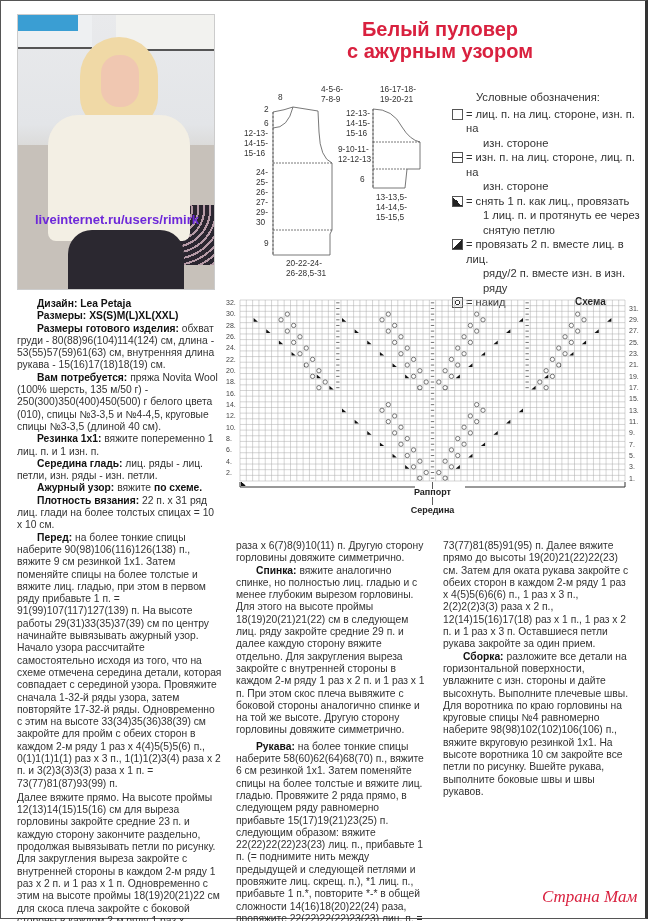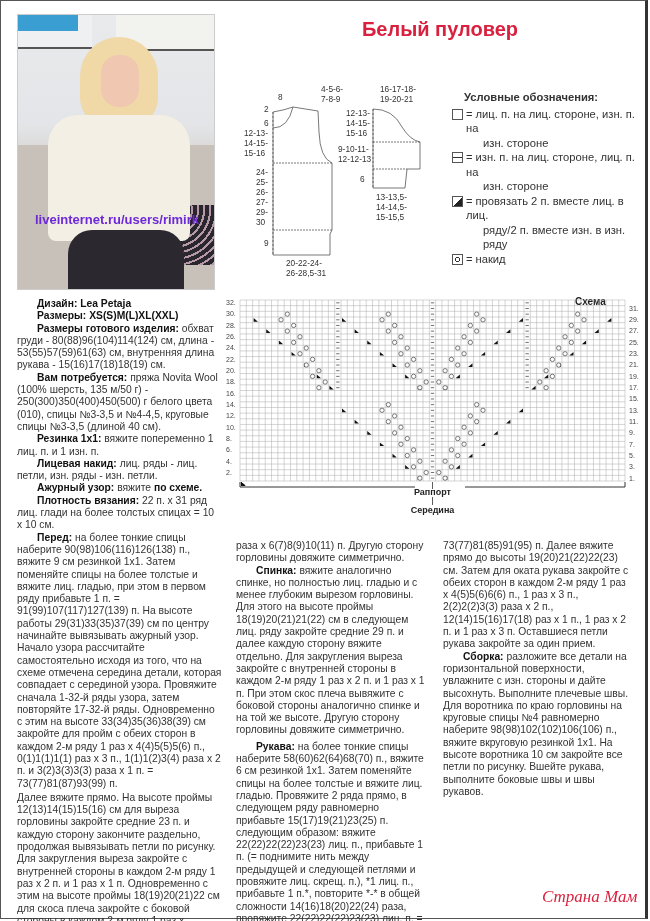--- a/index.html
+++ b/index.html
@@ -12,21 +12,21 @@
   .photo .sofa{position:absolute;left:0;top:130px;width:196px;height:144px;background:#c7c1ba;}
   .photo .pillow{position:absolute;right:0;top:190px;width:46px;height:60px;background:repeating-radial-gradient(circle at 5px 5px,#b59aa6 0 2px,#2a2630 2px 6px);}
   .photo .hair{position:absolute;left:62px;top:22px;width:78px;height:90px;border-radius:40px 40px 30px 30px;background:#f0d9a6;}
   .photo .face{position:absolute;left:83px;top:40px;width:38px;height:52px;border-radius:18px;background:#f0c7b1;}
   .photo .sweater{position:absolute;left:30px;top:100px;width:142px;height:126px;border-radius:30px 30px 8px 8px;background:#f3efe4;}
   .photo .legs{position:absolute;left:50px;top:215px;width:116px;height:59px;border-radius:24px 24px 0 0;background:#2b2830;}
   .watermark{position:absolute;left:35px;top:212px;color:#6d28d9;font-size:13px;font-weight:bold;white-space:nowrap;}
   .title{position:absolute;left:320px;top:18px;width:240px;text-align:center;color:#d9213f;font-weight:bold;font-size:20px;line-height:22px;}
   .diagram{position:absolute;left:230px;top:80px;}
   .legend{position:absolute;left:452px;top:90px;width:195px;font-family:"Liberation Sans",sans-serif;font-size:11.2px;line-height:14.5px;color:#333;}
-  .legend .lh{font-weight:bold;margin-left:12px;margin-bottom:2px;}
+  .legend .lh{font-weight:normal;margin-left:24px;margin-bottom:2px;}
   .legend .row{position:relative;padding-left:14px;}
   .legend .sym{position:absolute;left:0;top:2px;width:9px;height:9px;border:1px solid #555;background:#fff;}
   .legend .txt{display:block;padding-left:0;text-indent:0;}
   .legend .eq{margin-right:3px;}
   .legend .cont{display:block;padding-left:17px;}
   .chart-title{position:absolute;left:575px;top:296px;font-weight:bold;font-size:10px;text-align:right;}
   .chart{position:absolute;left:225px;top:292px;}
   .col{position:absolute;font-size:10.3px;line-height:12.3px;color:#333;text-align:left;}
   .col p{margin:0;}
   .col .ind{text-indent:20px;}
@@ -47,20 +47,21 @@
   <div class="pillow"></div>
   <div class="hair"></div>
   <div class="face"></div>
   <div class="sweater"></div>
   <div class="legs"></div>
 </div>
 <div class="watermark">liveinternet.ru/users/rimirk</div>
 
 <div class="title">
   <div>Белый пуловер</div>
+  <div>с ажурным узором</div>
 </div>
 
 <svg class="diagram" width="215" height="200" viewBox="0 0 215 200" font-family="Liberation Sans, sans-serif" font-size="8.3" fill="#333">
   <g stroke="#555" stroke-width="0.8" fill="none">
     <path d="M43 32 Q55 30 63 27 L88 31 L89 52 Q90 78 102 83 L102 150 L100 154 L100 175 L43 175 Z"></path>
     <path d="M43 48 Q58 48 63 27"></path>
     <line x1="43" y1="83" x2="102" y2="83" stroke-dasharray="2 1"></line>
     <line x1="43" y1="150" x2="102" y2="150" stroke-dasharray="2 1"></line>
     <line x1="43" y1="32" x2="43" y2="175" stroke-dasharray="2 2"></line>
   </g>
@@ -93,20 +94,25 @@
   <div class="lh">Условные обозначения:</div>
   <div class="row">
     <span class="sym"></span>
     <span class="txt"><span class="eq">=</span><span>лиц. п. на лиц. стороне, изн. п. на</span></span>
     <span class="cont">изн. стороне</span>
   </div>
   <div class="row">
     <span class="sym" style="background:linear-gradient(#fff 45%,#333 45%,#333 58%,#fff 58%);"></span>
     <span class="txt"><span class="eq">=</span><span>изн. п. на лиц. стороне, лиц. п. на</span></span>
     <span class="cont">изн. стороне</span>
+  </div>
+  <div class="row">
+    <span class="sym" style="background:linear-gradient(225deg,#fff 50%,#222 50%);"></span>
+    <span class="txt"><span class="eq">=</span><span>снять 1 п. как лиц., провязать</span></span>
+    <span class="cont">1 лиц. п. и протянуть ее через снятую петлю</span>
   </div>
   <div class="row">
     <span class="sym" style="background:linear-gradient(135deg,#fff 50%,#222 50%);"></span>
     <span class="txt"><span class="eq">=</span><span>провязать 2 п. вместе лиц. в лиц.</span></span>
     <span class="cont">ряду/2 п. вместе изн. в изн. ряду</span>
   </div>
   <div class="row">
     <span class="sym" style="background:radial-gradient(circle,#fff 28%,#333 30%,#333 42%,#fff 44%);"></span>
     <span class="txt"><span class="eq">=</span><span>накид</span></span>
   </div>
@@ -445,21 +451,21 @@
     <line x1="207.5" y1="205" x2="207.5" y2="213" stroke="#333" stroke-width="0.8"></line>
     <text x="207.5" y="221" text-anchor="middle" font-weight="bold" font-size="9" fill="#222">Середина</text>
   </svg>
 
 <div class="col" style="left:17px;top:298px;width:205px;">
   <p class="ind"><b>Дизайн:</b> <b>Lea Petaja</b></p>
   <p class="ind"><b>Размеры:</b> <b>XS(S)M(L)XL(XXL)</b></p>
   <p class="ind"><b>Размеры готового изделия:</b> <span>обхват груди - 80(88)96(104)114(124) см, длина - 53(55)57(59)61(63) см, внутренняя длина рукава - 15(16)17(18)18(19) см.</span></p>
   <p class="ind"><b>Вам потребуется:</b> <span>пряжа Novita Wool (100% шерсть, 135 м/50 г) - 250(300)350(400)450(500) г белого цвета (010), спицы №3-3,5 и №4-4,5, круговые спицы №3-3,5 (длиной 40 см).</span></p>
   <p class="ind"><b>Резинка 1x1:</b> <span>вяжите попеременно 1 лиц. п. и 1 изн. п.</span></p>
-  <p class="ind"><b>Лицевая накид:</b> <span>лиц. ряды - лиц. петли, изн. ряды - изн. петли.</span></p>
+  <p class="ind"><b>Середина гладь:</b> <span>лиц. ряды - лиц. петли, изн. ряды - изн. петли.</span></p>
   <p class="ind"><b>Ажурный узор:</b> <span>вяжите</span> <b>по схеме.</b></p>
   <p class="ind"><b>Плотность вязания:</b> <span>22 п. х 31 ряд лиц. глади на более толстых спицах = 10 х 10 см.</span></p>
   <p class="ind"><b>Перед:</b> <span>на более тонкие спицы наберите 90(98)106(116)126(138) п., вяжите 9 см резинкой 1x1. Затем поменяйте спицы на более толстые и вяжите лиц. гладью, при этом в первом ряду прибавьте 1 п. = 91(99)107(117)127(139) п. На высоте работы 29(31)33(35)37(39) см по центру начинайте вывязывать ажурный узор. Начало узора рассчитайте самостоятельно исходя из того, что на схеме отмечена середина детали, которая совпадает с серединой узора. Провяжите сначала 1-32-й ряды узора, затем повторяйте 17-32-й ряды. Одновременно с этим на высоте 33(34)35(36)38(39) см закройте для пройм с обеих сторон в каждом 2-м ряду 1 раз х 4(4)5(5)5(6) п., 0(1)1(1)1(1) раз х 3 п., 1(1)1(2)3(4) раза х 2 п. и 3(2)3(3)3(3) раза х 1 п. = 73(77)81(87)93(99) п.</span></p>
   <p style="margin-top:2px;">Далее вяжите прямо. На высоте проймы 12(13)14(15)15(16) см для выреза горловины закройте средние 23 п. и каждую сторону закончите раздельно, продолжая вывязывать петли по рисунку. Для закругления выреза закройте с внутренней стороны в каждом 2-м ряду 1 раз х 2 п. и 1 раз х 1 п. Одновременно с этим на высоте проймы 18(19)20(21)22 см для скоса плеча закройте с боковой стороны в каждом 2-м ряду 1 раз х 7(7)7(8)9(10) п. и 2</p>
 </div>
 
 <div class="col" style="left:236px;top:540px;width:190px;">
   <p>раза х 6(7)8(9)10(11) п. Другую сторону горловины довяжите симметрично.</p>
   <p class="ind"><b>Спинка:</b> <span>вяжите аналогично спинке, но полностью лиц. гладью и с менее глубоким вырезом горловины. Для этого на высоте проймы 18(19)20(21)21(22) см в следующем лиц. ряду закройте средние 29 п. и далее каждую сторону вяжите отдельно. Для закругления выреза закройте с внутренней стороны в каждом 2-м ряду 1 раз х 2 п. и 1 раз х 1 п. При этом скос плеча вывяжите с боковой стороны аналогично спинке и на той же высоте. Другую сторону горловины довяжите симметрично.</span></p>
   <p class="ind" style="margin-top:4px;"><b>Рукава:</b> <span>на более тонкие спицы наберите 58(60)62(64)68(70) п., вяжите 6 см резинкой 1x1. Затем поменяйте спицы на более толстые и вяжите лиц. гладью. Провяжите 2 ряда прямо, в следующем ряду равномерно прибавьте 15(17)19(21)23(25) п. следующим образом: вяжите 22(22)22(22)23(23) лиц. п., прибавьте 1 п. (= поднимите нить между предыдущей и следующей петлями и провяжите лиц. скрещ. п.), *1 лиц. п., прибавьте 1 п.*, повторите *-* в общей сложности 14(16)18(20)22(24) раза, провяжите 22(22)22(22)23(23) лиц. п. =</span></p>

